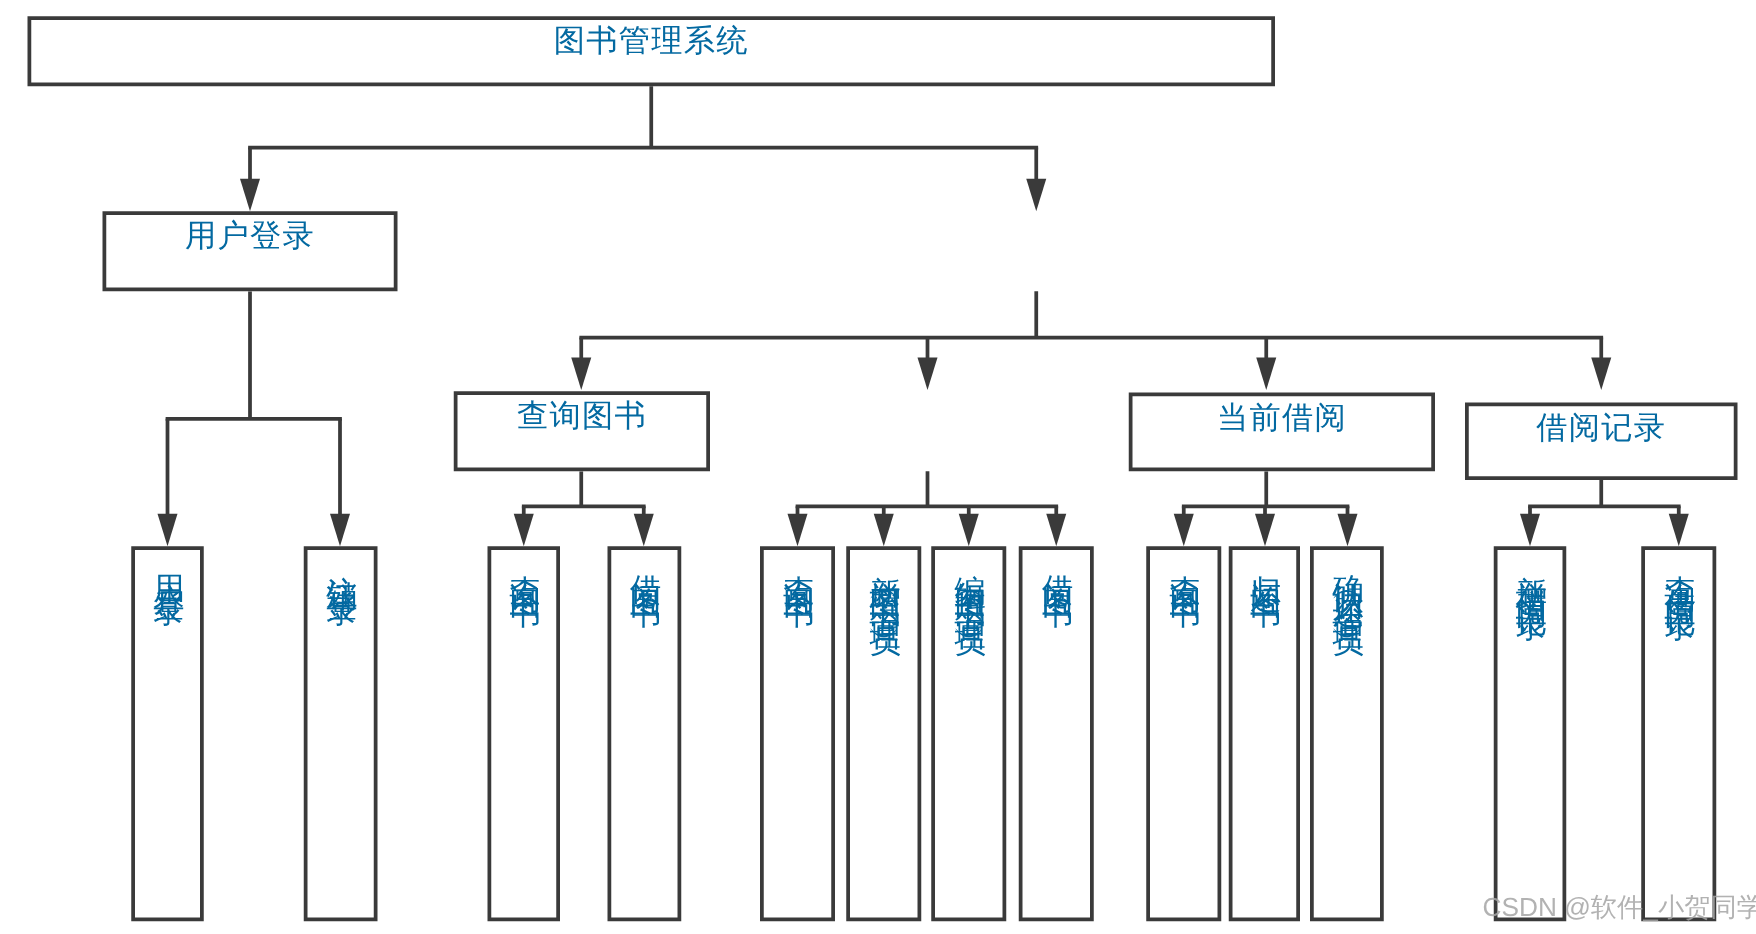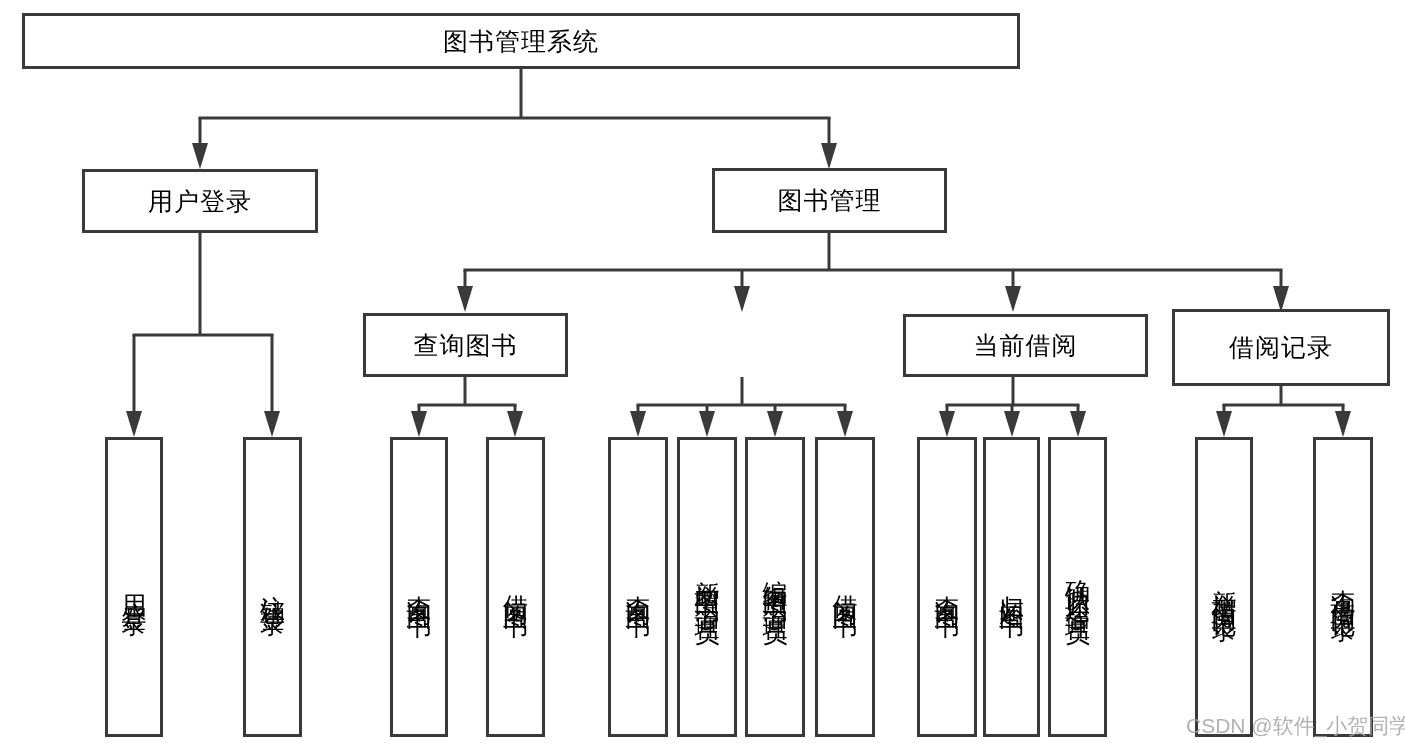--- a/index.html
+++ b/index.html
@@ -16,23 +16,22 @@
     left: 0; top: 0;
     width: 1405px; height: 747px;
     z-index: 1;
   }
   .node {
     position: absolute;
     box-sizing: border-box;
     border: 3px solid #3a3a3a;
     background: #ffffff;
     display: flex;
-    align-items: center;
     justify-content: center;
-    color: #000000;
+    color: #0369a1;
     z-index: 2;
   }
   .hlabel {
     font-size: 25px;
     letter-spacing: 1px;
     white-space: nowrap;
   }
   .vlabel {
     writing-mode: vertical-rl;
     text-orientation: mixed;
@@ -41,21 +40,21 @@
     line-height: 1;
     white-space: nowrap;
   }
   
   .n-root   { left: 22px;  top: 13px;  width: 998px; height: 56px; }
   .n-login  { left: 82px;  top: 169px; width: 236px; height: 64px; }
   .n-mgmt   { left: 712px; top: 168px; width: 235px; height: 65px; }
   .n-newrec { left: 363px; top: 313px; width: 205px; height: 64px; }
   .n-borrow { left: 633px; top: 313px; width: 219px; height: 64px; }
   .n-current{ left: 903px; top: 314px; width: 245px; height: 63px; }
-  .n-records{ left: 1172px;top: 309px; width: 218px; height: 77px; }
+  .n-records{ left: 1172px;top: 322px; width: 218px; height: 62px; }
   .leaf { top: 437px; height: 300px; }
   .v1  { left: 105px;  width: 58px; }
   .v2  { left: 243px;  width: 59px; }
   .v3  { left: 390px;  width: 58px; }
   .v4  { left: 486px;  width: 59px; }
   .v5  { left: 608px;  width: 60px; }
   .v6  { left: 677px;  width: 60px; }
   .v7  { left: 745px;  width: 60px; }
   .v8  { left: 815px;  width: 60px; }
   .v9  { left: 917px;  width: 60px; }
@@ -156,23 +155,20 @@
     </g>
   </svg>
 
   <div class="node n-root">
     <span class="hlabel">图书管理系统</span>
   </div>
 
   <div class="node n-login">
     <span class="hlabel">用户登录</span>
   </div>
-  <div class="node n-mgmt">
-    <span class="hlabel">图书管理</span>
-  </div>
 
   <div class="node n-newrec">
     <span class="hlabel">查询图书</span>
   </div>
   <div class="node n-current">
     <span class="hlabel">当前借阅</span>
   </div>
   <div class="node n-records">
     <span class="hlabel">借阅记录</span>
   </div>

